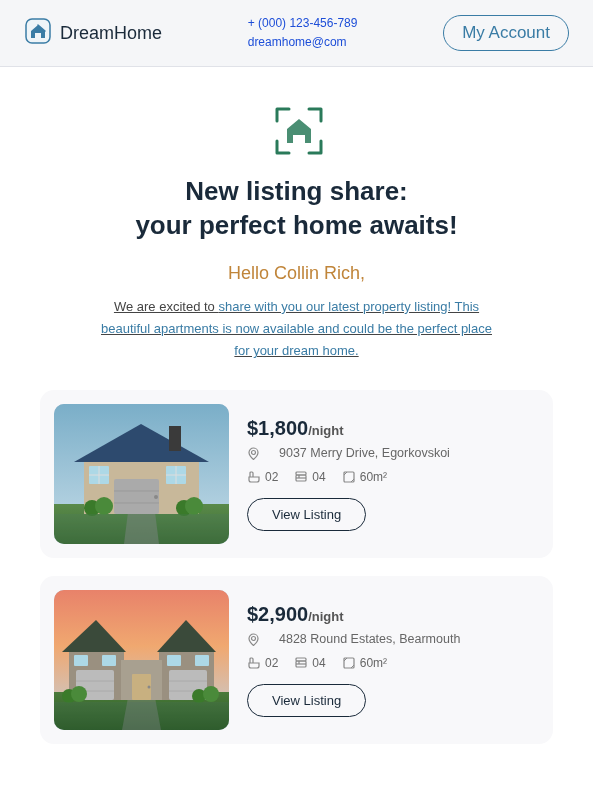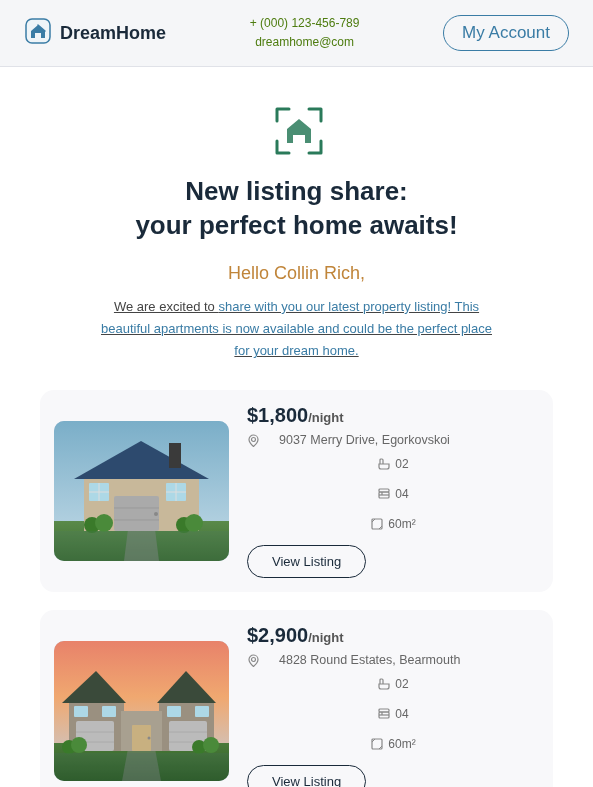--- a/index.html
+++ b/index.html
@@ -29,28 +29,27 @@
     .logo-area {
       display: flex;
       align-items: center;
       gap: 8px;
     }
     .logo-icon {
       color: #3a7ca5;
     }
     .logo-text {
       font-size: 18px;
-      font-weight: 700;
+      font-weight: 400;
       color: #1a2a3a;
       text-align: right;
     }
     .contact-info {
-      text-align: center;
       font-size: 12px;
-      color: #4d7c0f;
+      color: #1d4ed8;
       line-height: 1.6;
     }
     .my-account-btn {
       border: 1.5px solid #3a7ca5;
       background: transparent;
       color: #3a7ca5;
       padding: 7px 18px;
       border-radius: 20px;
       font-size: 17px;
       cursor: pointer;
@@ -138,21 +137,20 @@
       color: #666;
       margin-bottom: 10px;
     }
     .listing-features {
       display: flex;
       gap: 16px;
       font-size: 12px;
       color: #666;
       margin-bottom: 14px;
       align-items: center;
-      flex-direction: column;
     }
     .feature-item {
       display: flex;
       align-items: center;
       gap: 4px;
     }
     .view-listing-btn {
       border: 1.5px solid #1a2a3a;
       background: transparent;
       color: #1a2a3a;

